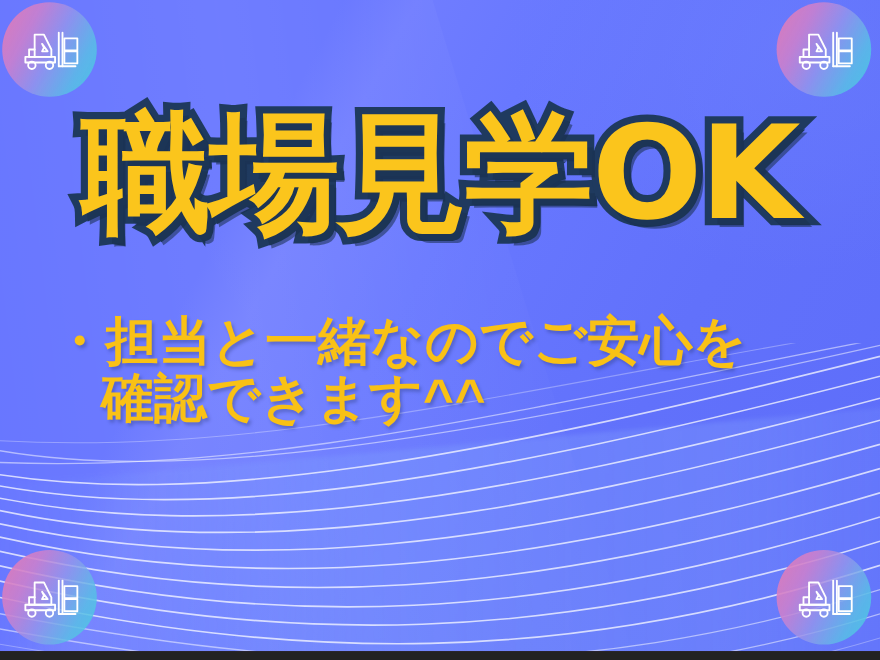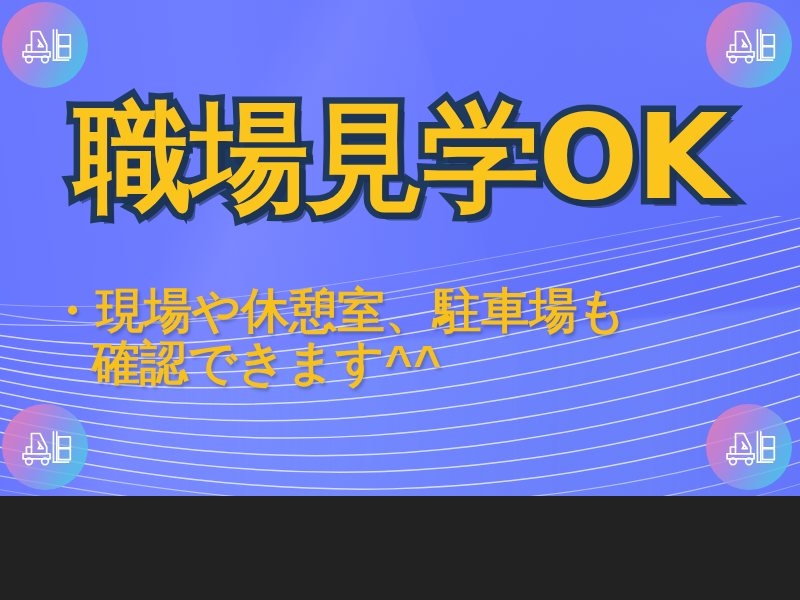--- a/index.html
+++ b/index.html
@@ -4,21 +4,21 @@
 <title>職場見学OK バナー</title>
 <style>
   html, body {
     margin: 0;
     padding: 0;
     background: #222;
   }
   #banner {
     position: relative;
     width: 800px;
-    height: 496px;
+    height: 592px;
     overflow: hidden;
     font-family: "DejaVu Sans", "Liberation Sans", sans-serif;
     background: #701a75;
     user-select: none;
   }
 
   
   .bg-base {
     position: absolute;
     inset: 0;
@@ -260,17 +260,17 @@
         <rect x="48" y="28" width="14" height="13"></rect>
       </g>
     </svg>
   </div>
 
   <div class="headline">
     <span class="hl-text">職場見学OK</span>
   </div>
 
   <div class="body-block">
-    <span class="b-line">・現場や休憩室、駐車場も</span>
+    <span class="b-line">・担当と一緒なのでご安心を</span>
     <span class="b-line indent">確認できます^^</span>
   </div>
 
 </div>
 
 </body></html>

